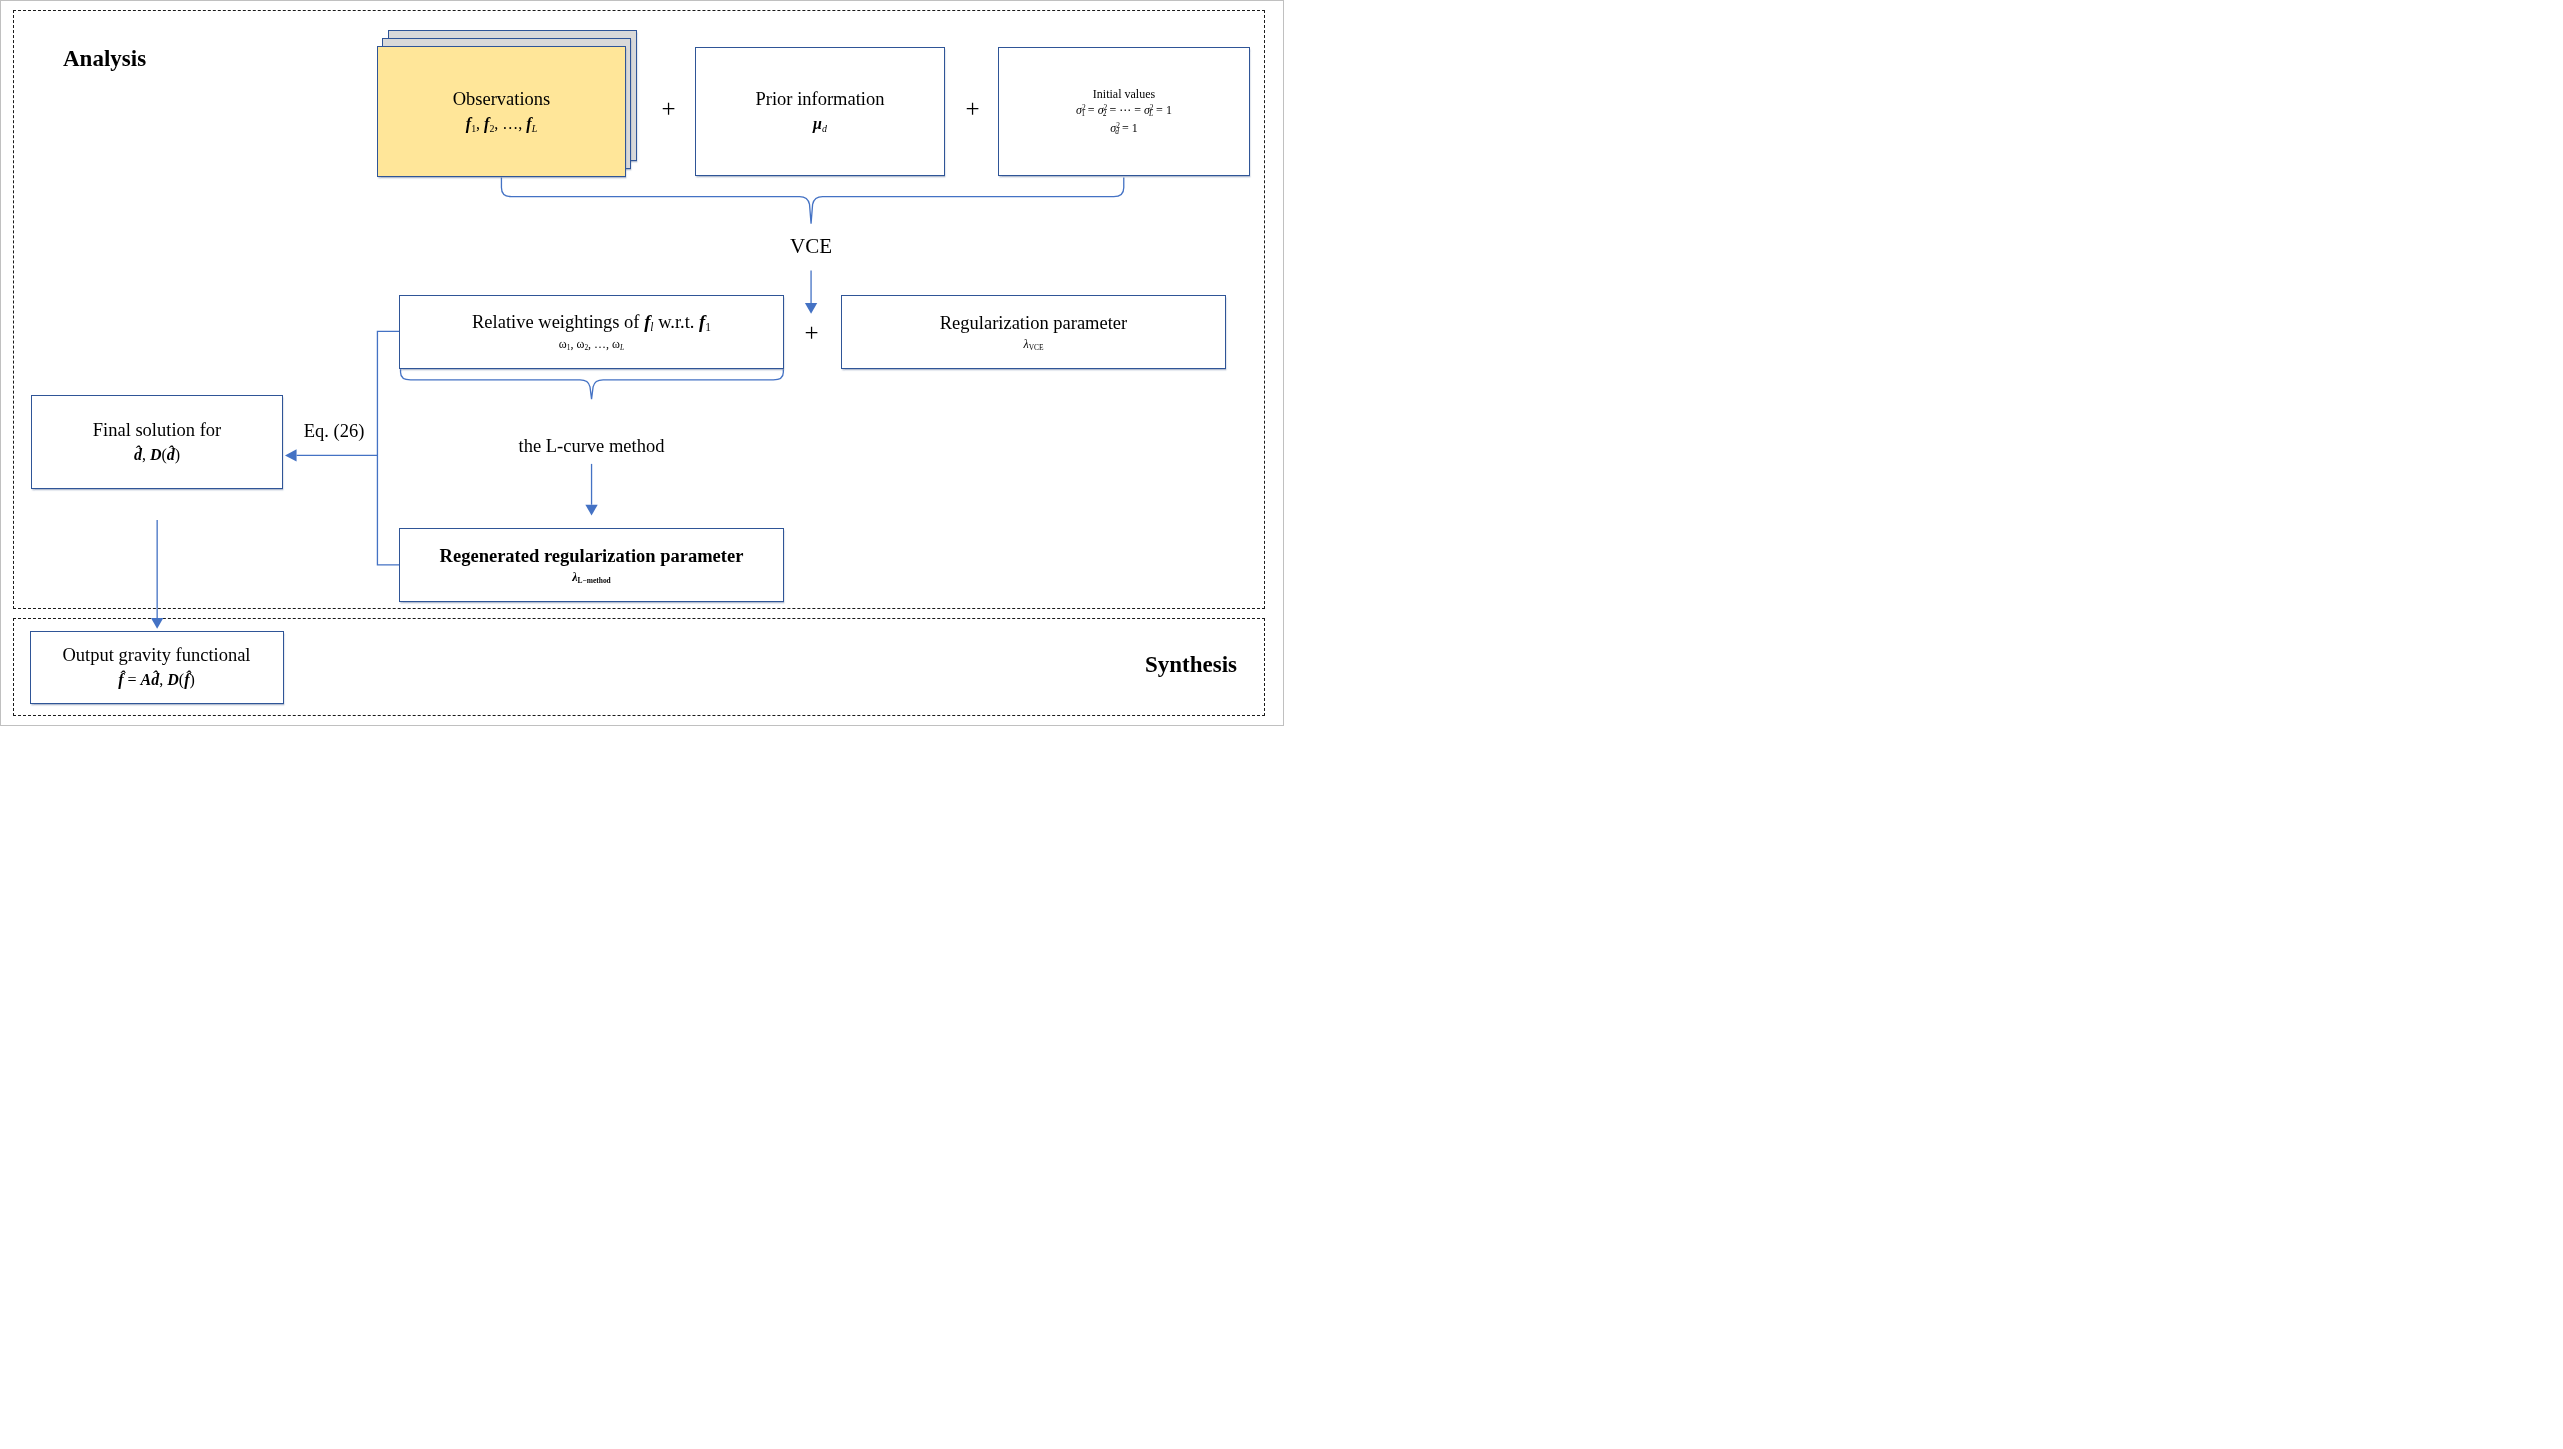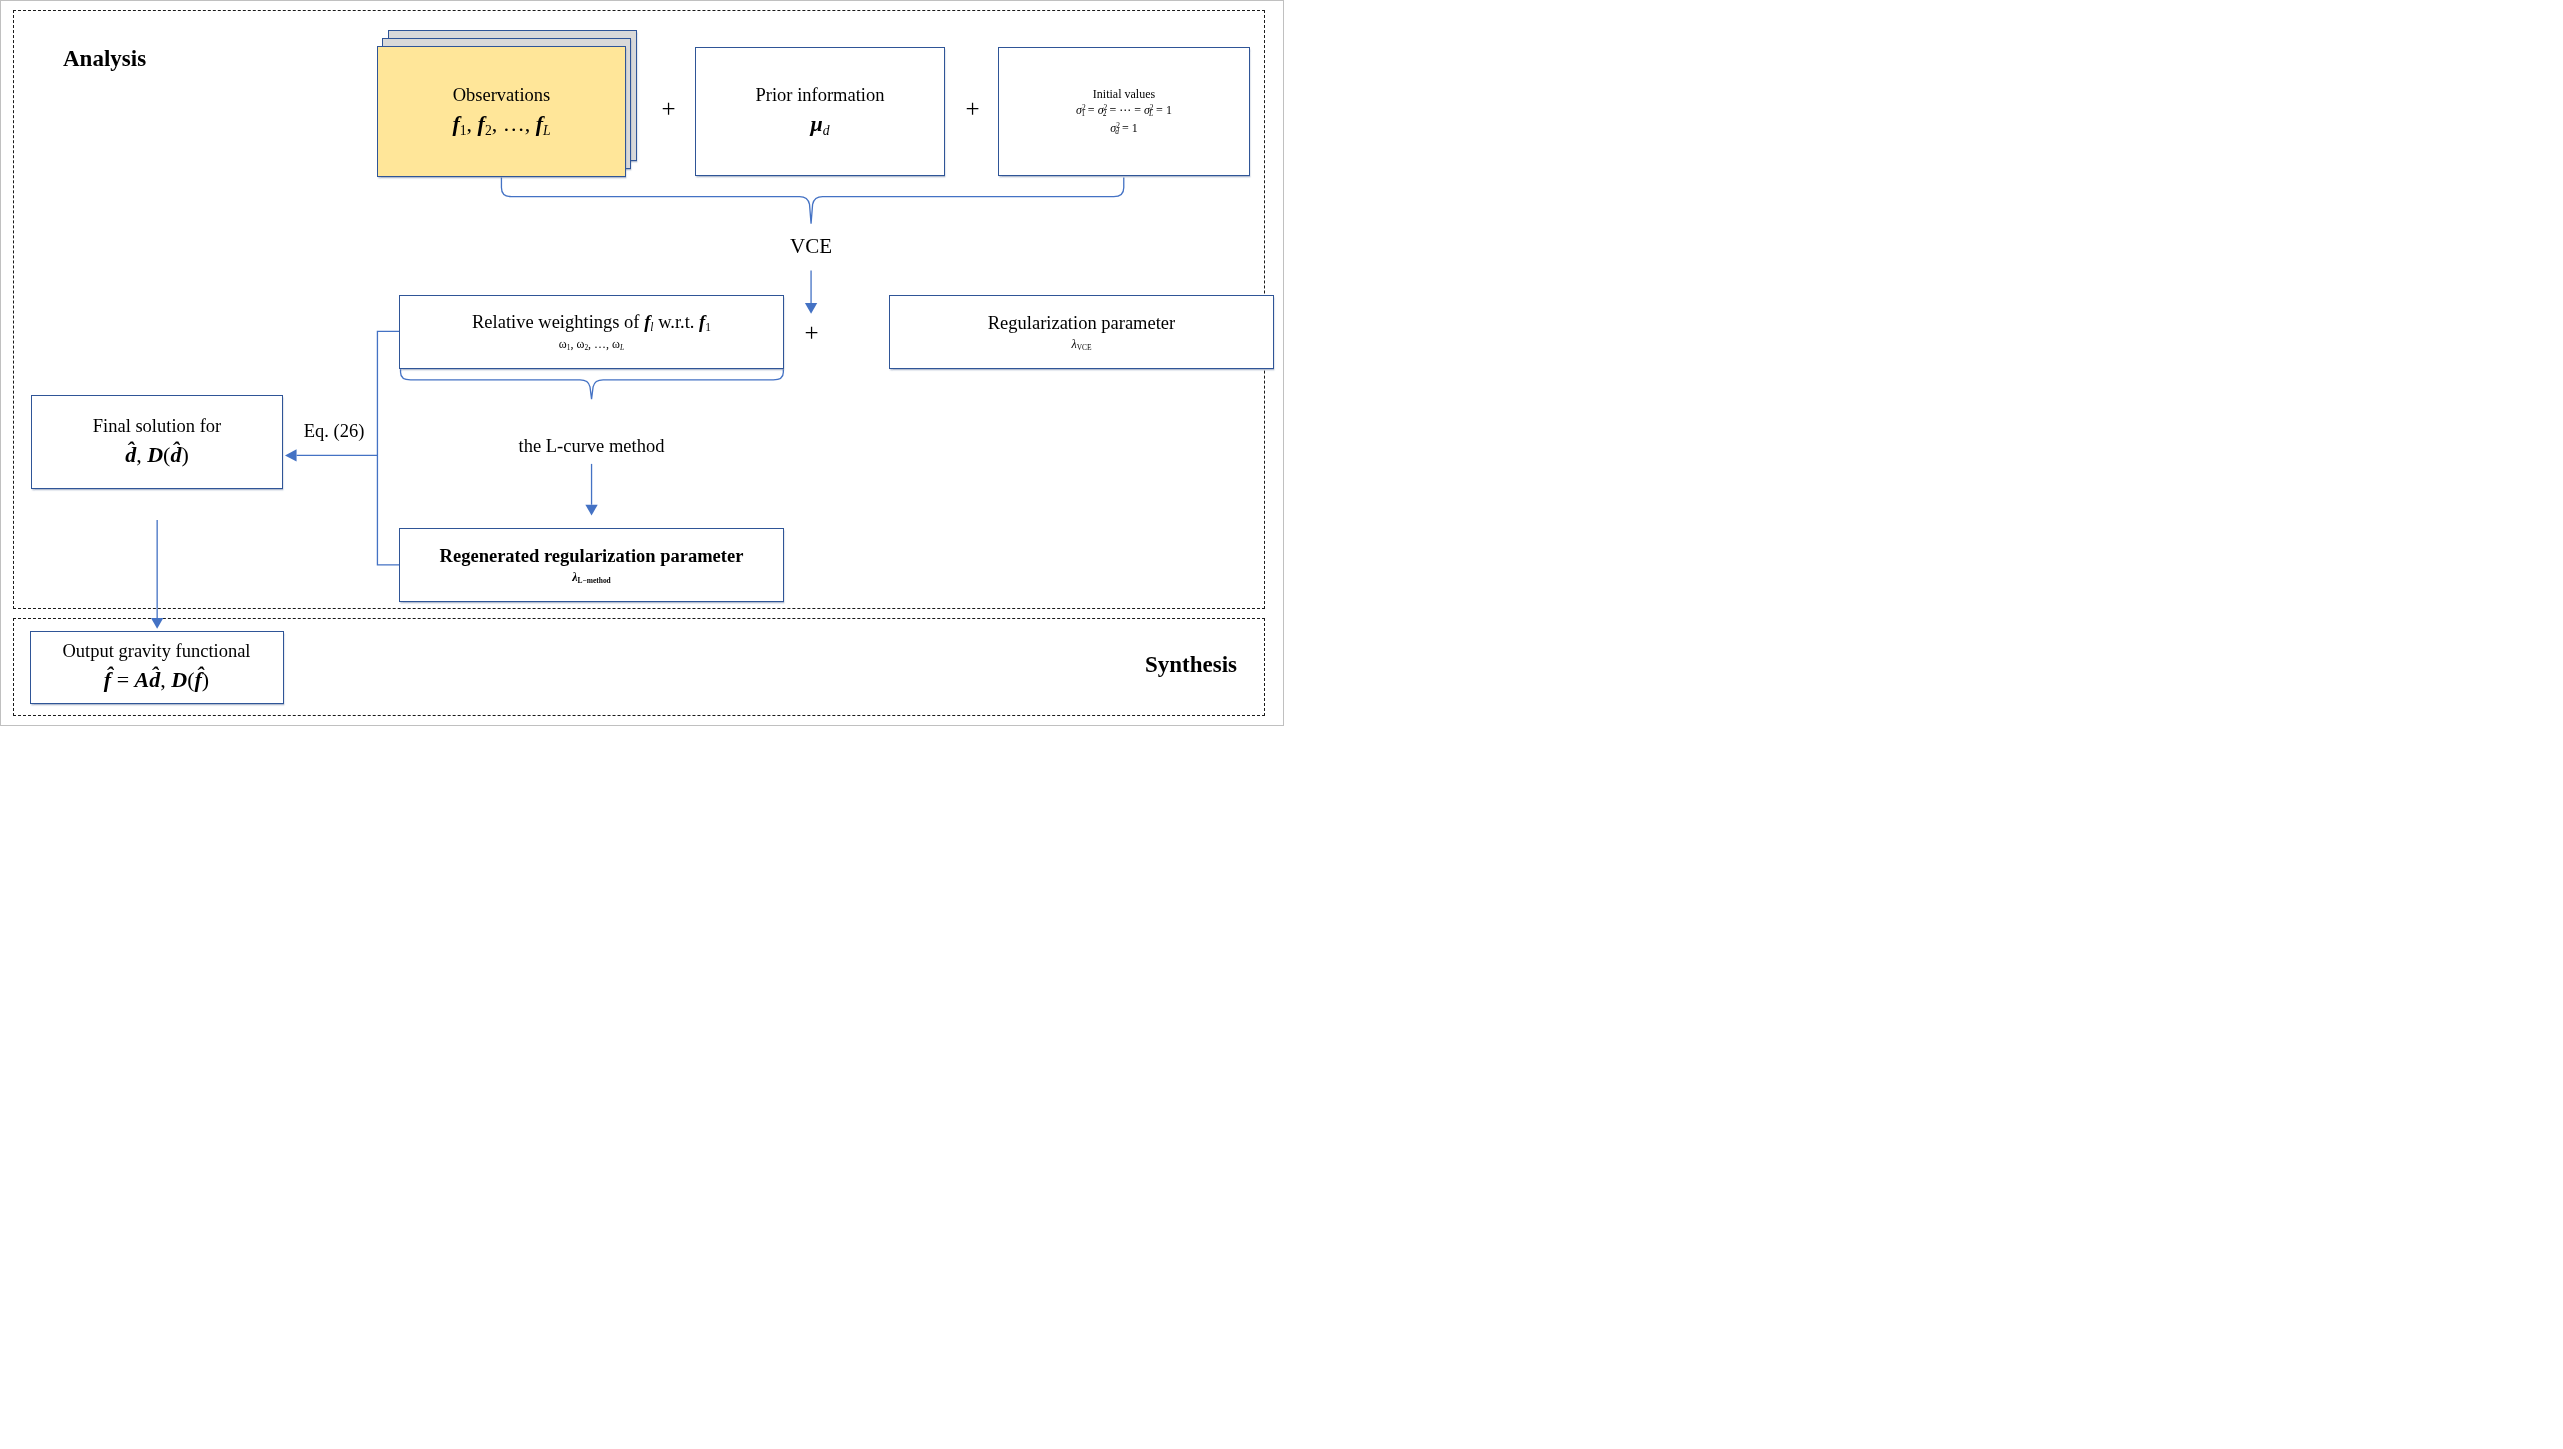--- a/index.html
+++ b/index.html
@@ -20,21 +20,21 @@
   .dashed{position:absolute;border:1.5px dashed var(--dash_color);background:transparent;}
   .region-label{position:absolute;font-weight:bold;font-size:23px;line-height:1;}
   .box{
     position:absolute;border:1.5px solid var(--box_border);background:#ffffff;
     display:flex;flex-direction:column;align-items:center;justify-content:center;
     text-align:center;box-shadow:0.8px 2.3px 1.5px rgba(86,108,150,.45);box-sizing:border-box;
   }
   .sheet{position:absolute;border:1.5px solid var(--box_border);background:var(--sheet_fill);
     box-shadow:0.8px 2.3px 1.5px rgba(86,108,150,.45);box-sizing:border-box;}
   .t{font-size:18.5px;line-height:1.35;}
-  .m{font-size:22px;line-height:1.45;}
+  .m{font-size:16px;line-height:1.45;}
   .m2{font-size:12px;line-height:1.4;}
   .floating{position:absolute;text-align:center;line-height:1.1;}
   .plus{font-size:25px;}
   .vce{font-size:21px;}
   .lbl{font-size:18.5px;}
   sub{font-size:62%;vertical-align:-0.28em;}
   sup{font-size:62%;vertical-align:0.5em;}
   .tuck{margin-left:-0.62em;}
 </style>
 </head>
@@ -94,21 +94,21 @@
 
   <div class="floating vce" style="left:764px;top:234px;width:92px;">VCE</div>
 
   <div class="box" style="left:398px;top:294px;width:385px;height:74px;">
     <div class="t">Relative weightings of <b><i>f</i></b><sub><i>l</i></sub> w.r.t. <b><i>f</i></b><sub>1</sub></div>
     <div class="m2">ω<sub>1</sub>, ω<sub>2</sub>, …, ω<sub><i>L</i></sub></div>
   </div>
 
   <div class="floating plus" style="left:795px;top:318px;width:31px;">+</div>
 
-  <div class="box" style="left:840px;top:294px;width:385px;height:74px;margin-left:48px;">
+  <div class="box" style="left:840px;top:294px;width:385px;height:74px;">
     <div class="t">Regularization parameter</div>
     <div class="m2"><i>λ</i><sub>VCE</sub></div>
   </div>
 
   <div class="floating lbl" style="left:498px;top:435px;width:185px;">the L-curve method</div>
 
   <div class="floating lbl" style="left:287px;top:420px;width:92px;">Eq. (26)</div>
 
   <div class="box" style="left:398px;top:527px;width:385px;height:74px;font-weight:bold;">
     <div class="t">Regenerated regularization parameter</div>

